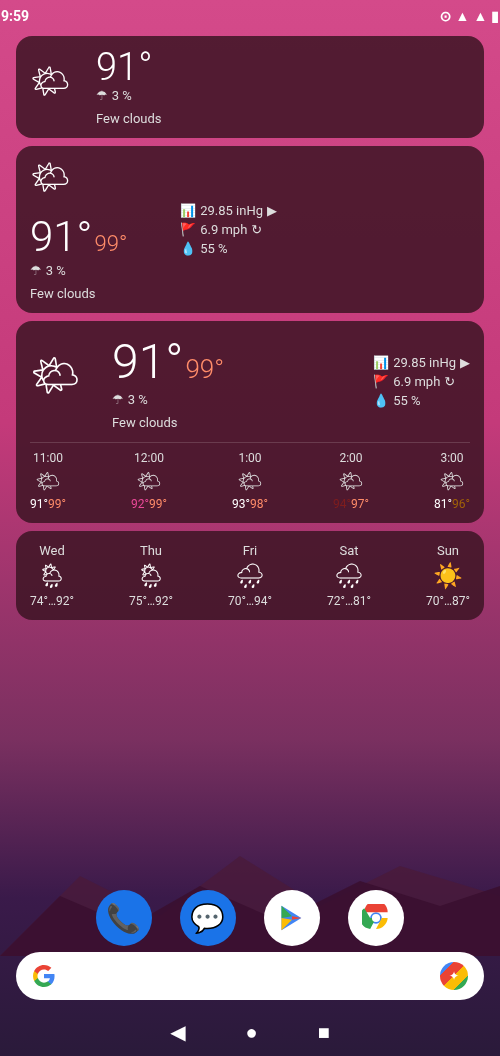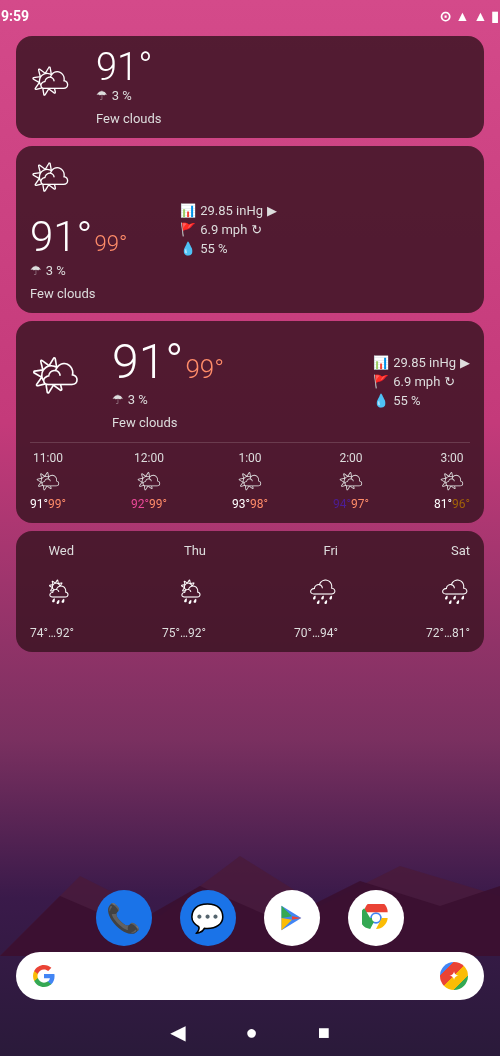--- a/index.html
+++ b/index.html
@@ -177,22 +177,22 @@
     .hour-temps {
       font-size: 12px;
     }
     .weekly-row {
       display: flex;
       justify-content: space-between;
     }
     .day-item {
       display: flex;
       flex-direction: column;
-      align-items: flex-end;
-      gap: 20px;
+      align-items: center;
+      gap: 4px;
     }
     .day-name {
       font-size: 13px;
       color: #ddd;
     }
     .day-icon {
       font-size: 24px;
     }
     .day-temps {
       font-size: 12px;
@@ -392,21 +392,21 @@
         <span class="hour-temps"><span style="color:#ec4899">92°</span><span style="color:#ff8c69">99°</span></span>
       </div>
       <div class="hour-item">
         <span class="hour-label">1:00</span>
         <span class="hour-icon">🌤</span>
         <span class="hour-temps"><span style="color:white">93°</span><span style="color:#ff8c69">98°</span></span>
       </div>
       <div class="hour-item">
         <span class="hour-label">2:00</span>
         <span class="hour-icon">🌤</span>
-        <span class="hour-temps"><span style="color:#4c1d95">94°</span><span style="color:#ff8c69">97°</span></span>
+        <span class="hour-temps"><span style="color:#7f1d1d">94°</span><span style="color:#ff8c69">97°</span></span>
       </div>
       <div class="hour-item">
         <span class="hour-label">3:00</span>
         <span class="hour-icon">🌤</span>
         <span class="hour-temps"><span style="color:white">81°</span><span style="color:#a16207">96°</span></span>
       </div>
     </div>
   </div>
 </div>
 
@@ -424,20 +424,25 @@
     </div>
     <div class="day-item">
       <span class="day-name">Fri</span>
       <span class="day-icon">🌧</span>
       <span class="day-temps">70°…94°</span>
     </div>
     <div class="day-item">
       <span class="day-name">Sat</span>
       <span class="day-icon">🌧</span>
       <span class="day-temps">72°…81°</span>
+    </div>
+    <div class="day-item">
+      <span class="day-name">Sun</span>
+      <span class="day-icon">☀️</span>
+      <span class="day-temps">70°…87°</span>
     </div>
   </div>
 </div>
 
 <svg class="mountains" viewBox="0 0 500 120" xmlns="http://www.w3.org/2000/svg" style="position:absolute;bottom:100px;left:0;right:0;width:100%;height:120px;">
   <polygon points="0,120 80,40 160,80 240,20 320,70 400,30 500,60 500,120" fill="#4a1a3a" opacity="0.8"></polygon>
   <polygon points="0,120 60,60 130,90 200,50 280,85 360,45 440,70 500,50 500,120" fill="#3a1030" opacity="0.9"></polygon>
 </svg>
 
 <div class="dock-area">

